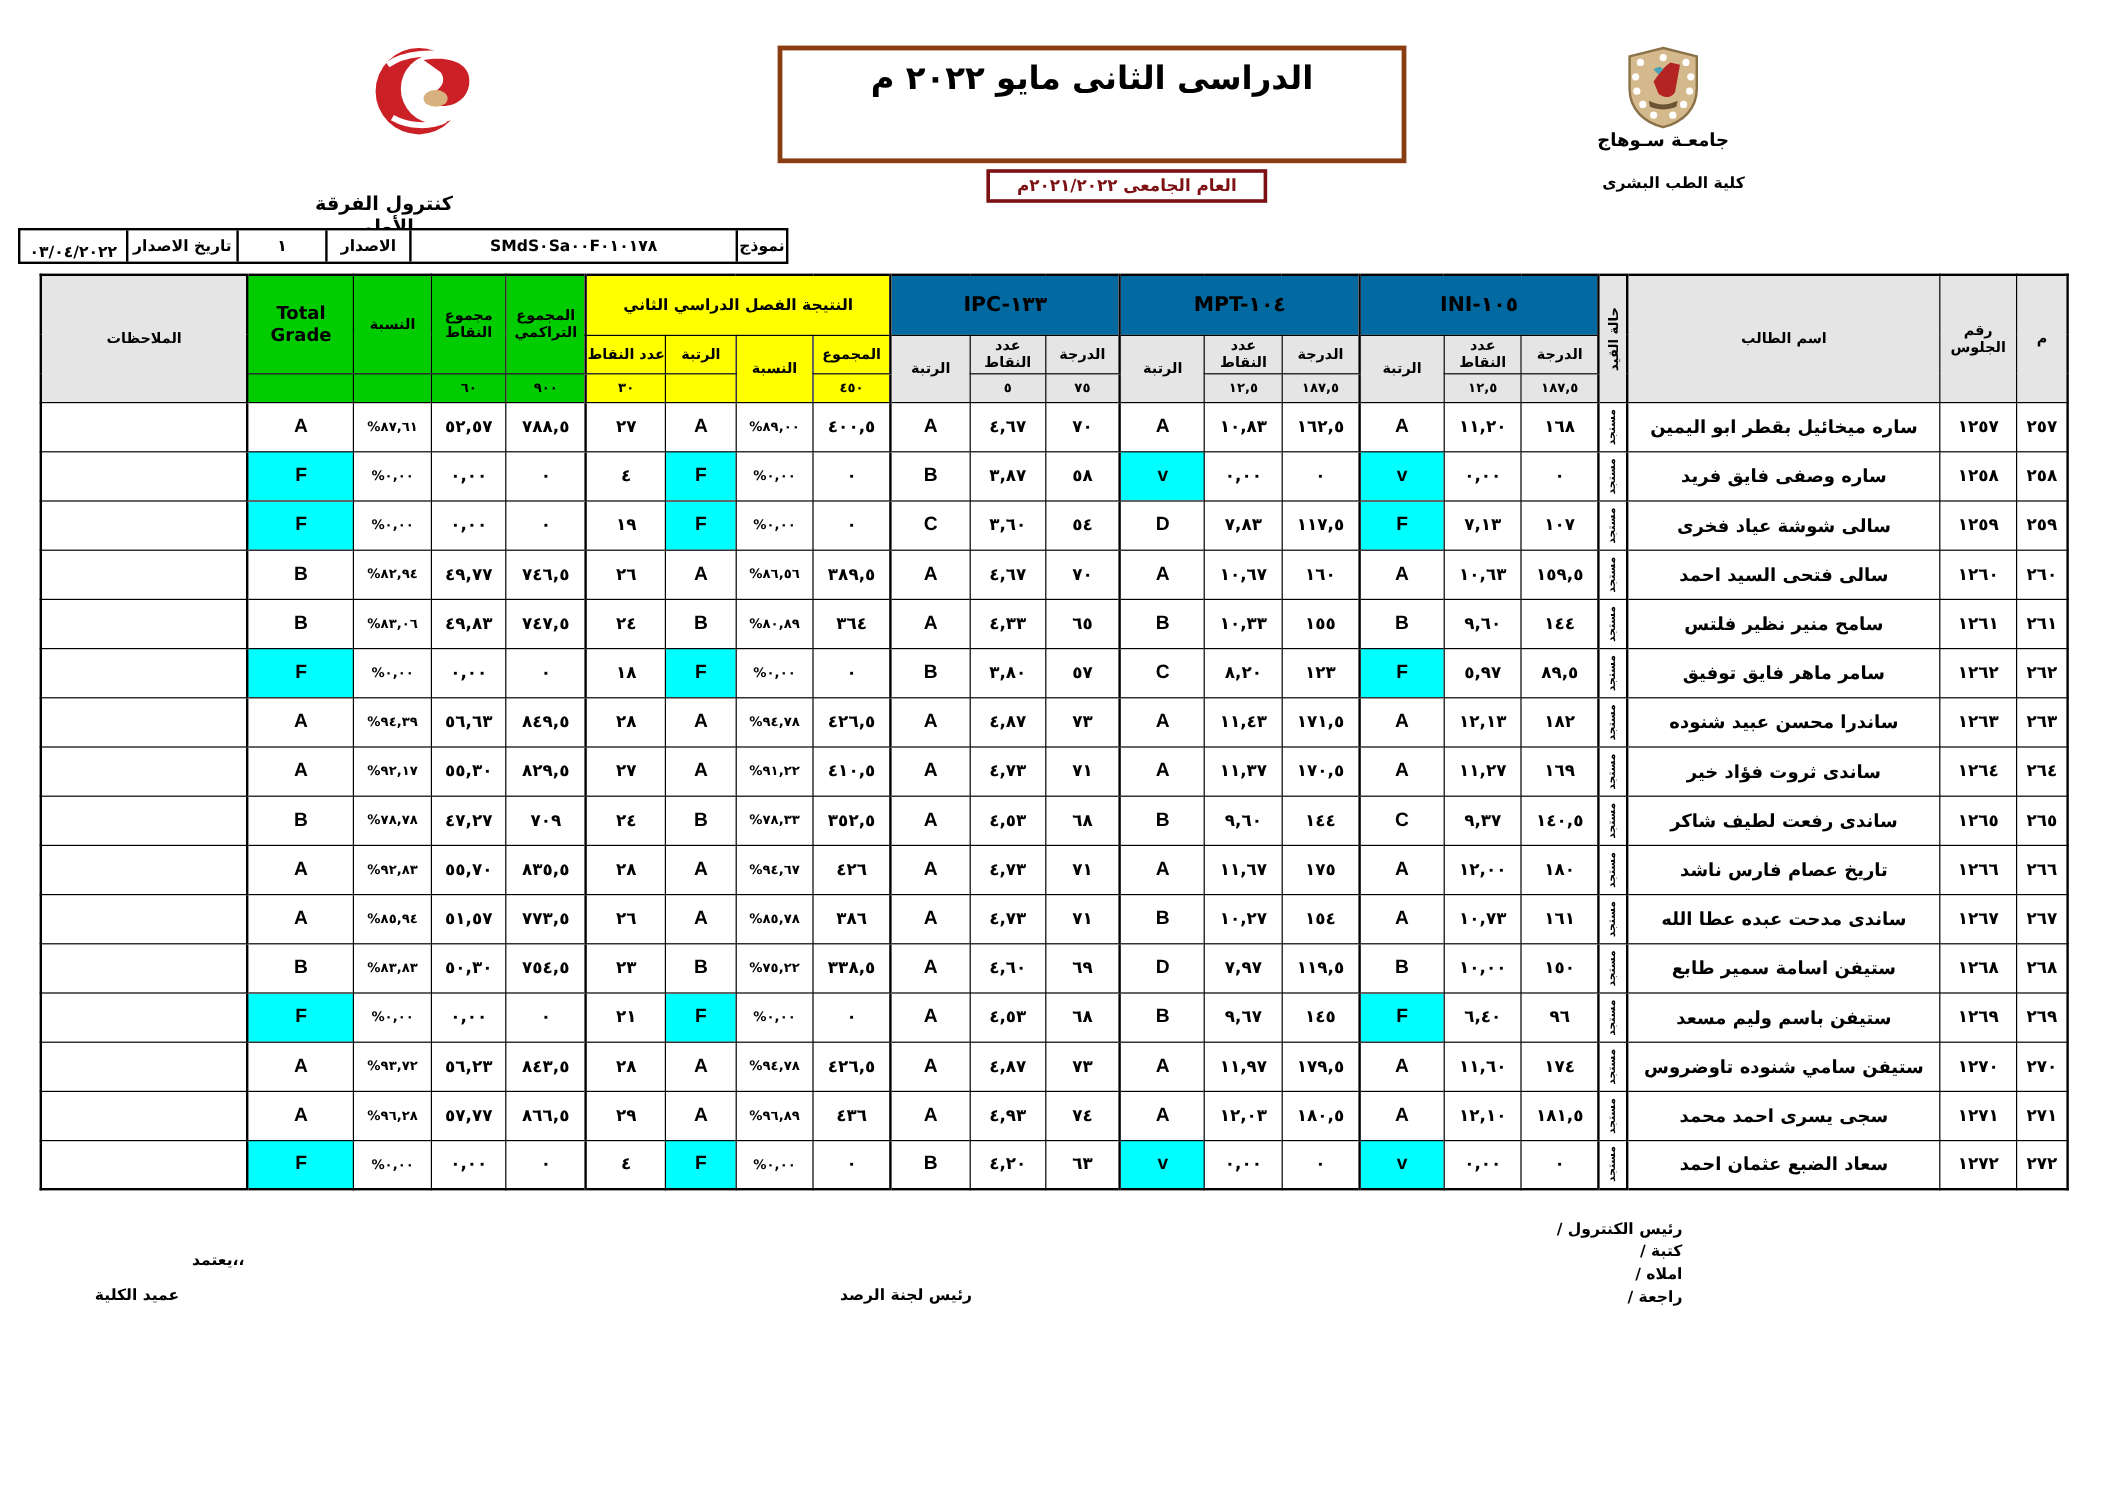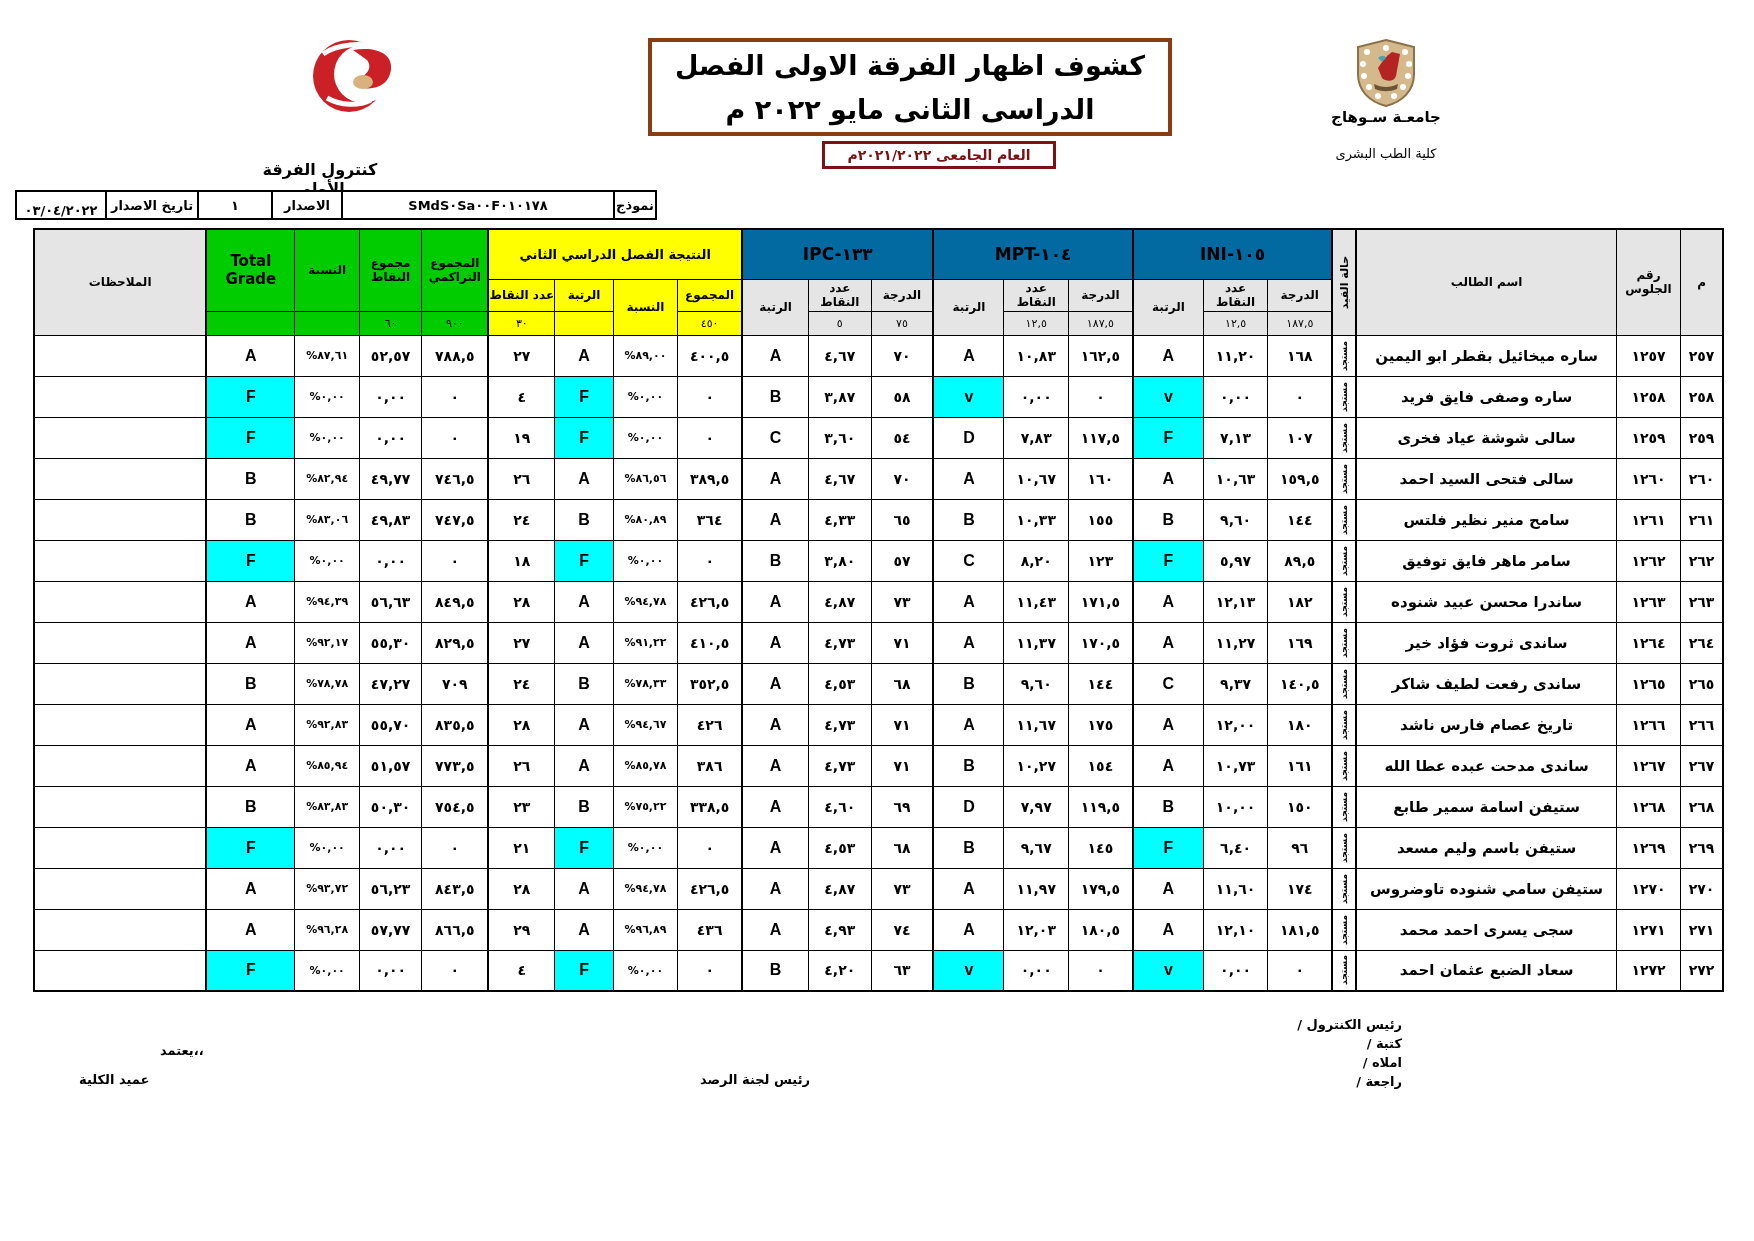--- a/index.html
+++ b/index.html
@@ -4,21 +4,21 @@
 <style>
   html,body{margin:0;padding:0;}
   body{
     width:1754px;height:1241px;background:#ffffff;
     font-family:"DejaVu Sans","Liberation Sans",sans-serif;
     position:relative;overflow:hidden;color:#000;
   }
   .abs{position:absolute;}
   
   .uni-name{font-weight:bold;font-size:15px;text-align:center;}
-  .fac-name{font-weight:normal;font-size:13px;text-align:center;}
+  .fac-name{font-weight:bold;font-size:13px;text-align:right;}
   .title-box{
     border:4px solid #8a3c12;background:#fff;text-align:center;
     font-weight:bold;font-size:27px;line-height:44px;padding-top:2px;
   }
   .year-box{
     border:3px solid #7b1113;color:#7b1113;background:#fff;text-align:center;
     font-weight:bold;font-size:14px;line-height:22px;
   }
   .control-name{font-size:16px;font-weight:bold;text-align:center;}
   
@@ -37,21 +37,21 @@
     border:1px solid #000;text-align:center;vertical-align:middle;
     padding:0;overflow:hidden;box-sizing:border-box;
   }
   table.grades{border:2px solid #000;}
   th.hc{background:#e5e5e5;font-weight:bold;font-size:12px;}
   th.course{background:#0369a1;font-weight:bold;font-size:17px;}
   th.yel{background:#ffff00;font-weight:bold;font-size:12px;}
   th.yel-title{background:#ffff00;font-weight:bold;font-size:13px;}
   th.grn{background:#00cc00;font-weight:bold;font-size:12px;}
   th.tg{font-size:15px;}
-  th.maxv{font-size:11px;font-weight:normal;}
+  th.maxv{font-size:11px;font-weight:bold;}
   .gs{border-right:2px solid #000 !important;}
   thead tr.r1 th{height:50px;}
   thead tr.r2 th{height:32px;}
   thead tr.r3 th{height:24px;}
   tbody tr{height:41px;}
   tbody td{background:#fff;font-weight:bold;font-size:14px;}
   td.name-cell{text-align:right;padding-right:3px;font-size:15px;}
   td.rank{font-size:16px;font-family:"Liberation Sans","DejaVu Sans",sans-serif;}
   td.num{direction:ltr;}
   td.pct{direction:ltr;font-size:11px;}
@@ -85,21 +85,20 @@
       <circle cx="34" cy="10" r="3" fill="#fff"></circle>
       <path d="M40 14 L48 16 L44 38 C42 44 34 44 30 40 L26 30 C30 24 34 18 40 14 Z" fill="#b32423"></path>
       <path d="M26 20 C29 17 33 17 34 20 L30 24 Z" fill="#4aa3b5"></path>
       <path d="M22 46 C30 50 38 50 46 46 L45 51 C37 54 31 54 23 51 Z" fill="#6b5436"></path>
     </svg>
   </div>
   <div class="abs uni-name" style="left:1318px;top:108px;width:136px;">جامعـة سـوهاج</div>
   <div class="abs fac-name" style="left:1318px;top:146px;width:136px;">كلية الطب البشرى</div>
 
   <div class="abs title-box" style="left:648px;top:38px;width:516px;height:88px;">
-    <div>كشوف اظهار الفرقة الاولى الفصل</div>
     <div>الدراسى الثانى مايو ٢٠٢٢ م</div>
   </div>
   <div class="abs year-box" style="left:822px;top:141px;width:228px;height:22px;">العام الجامعى ٢٠٢١/٢٠٢٢م</div>
 
   <div class="abs" style="left:293px;top:36px;width:122px;height:82px;">
     <svg width="122" height="82" viewBox="0 0 122 82">
       <circle cx="56" cy="40" r="36" fill="#cc2027"></circle>
       <circle cx="70" cy="38" r="29" fill="#ffffff"></circle>
       <path d="M60 14 C84 10 100 18 98 34 C96 48 84 54 70 52 L62 44 C74 40 80 32 74 24 Z" fill="#cc2027"></path>
       <ellipse cx="70" cy="46" rx="10" ry="7" fill="#d8b27e"></ellipse>

